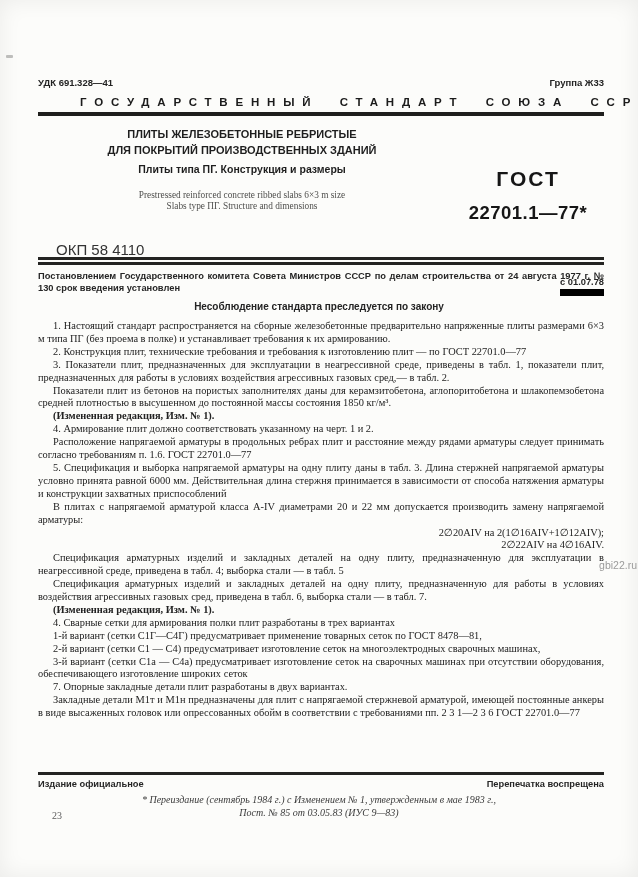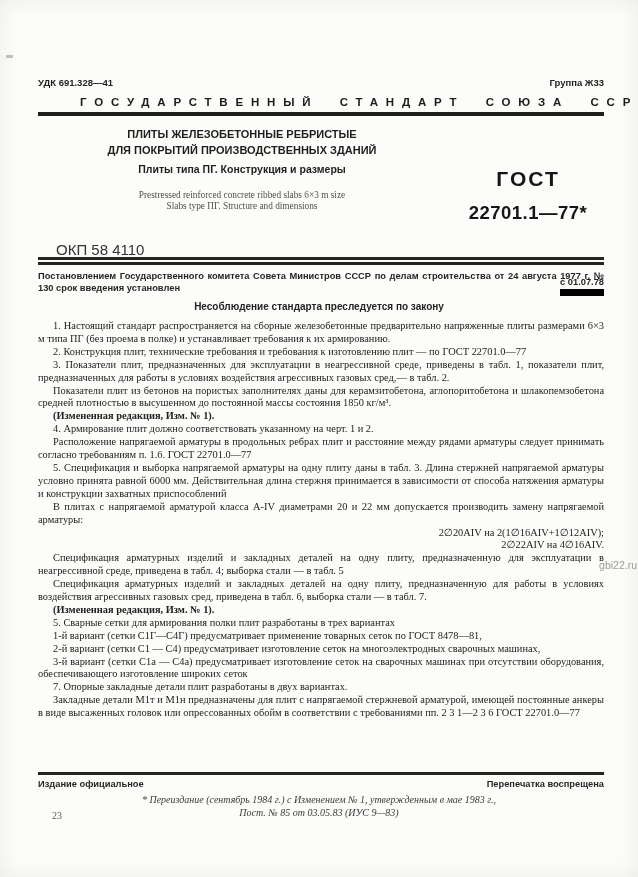--- a/index.html
+++ b/index.html
@@ -106,21 +106,21 @@
     <p class="para bold">(Измененная редакция, Изм. № 1).</p>
     <p class="para">4. Армирование плит должно соответствовать указанному на черт. 1 и 2.</p>
     <p class="para">Расположение напрягаемой арматуры в продольных ребрах плит и расстояние между рядами арматуры следует принимать согласно требованиям п. 1.6. ГОСТ 22701.0—77</p>
     <p class="para">5. Спецификация и выборка напрягаемой арматуры на одну плиту даны в табл. 3. Длина стержней напрягаемой арматуры условно принята равной 6000 мм. Действительная длина стержня принимается в зависимости от способа натяжения арматуры и конструкции захватных приспособлений</p>
     <p class="para">В плитах с напрягаемой арматурой класса A-IV диаметрами 20 и 22 мм допускается производить замену напрягаемой арматуры:</p>
     <p class="para formula">2∅20AIV на 2(1∅16AIV+1∅12AIV);</p>
     <p class="para formula">2∅22AIV на 4∅16AIV.</p>
     <p class="para">Спецификация арматурных изделий и закладных деталей на одну плиту, предназначенную для эксплуатации в неагрессивной среде, приведена в табл. 4; выборка стали — в табл. 5</p>
     <p class="para">Спецификация арматурных изделий и закладных деталей на одну плиту, предназначенную для работы в условиях воздействия агрессивных газовых сред, приведена в табл. 6, выборка стали — в табл. 7.</p>
     <p class="para bold">(Измененная редакция, Изм. № 1).</p>
-    <p class="para">5. Сварные сетки для армирования полки плит разработаны в трех вариантах</p>
+    <p class="para">4. Сварные сетки для армирования полки плит разработаны в трех вариантах</p>
     <p class="para">1-й вариант (сетки С1Г—С4Г) предусматривает применение товарных сеток по ГОСТ 8478—81,</p>
     <p class="para">2-й вариант (сетки С1 — С4) предусматривает изготовление сеток на многоэлектродных сварочных машинах,</p>
     <p class="para">3-й вариант (сетки С1а — С4а) предусматривает изготовление сеток на сварочных машинах при отсутствии оборудования, обеспечивающего изготовление широких сеток</p>
     <p class="para">7. Опорные закладные детали плит разработаны в двух вариантах.</p>
     <p class="para">Закладные детали М1т и М1н предназначены для плит с напрягаемой стержневой арматурой, имеющей постоянные анкеры в виде высаженных головок или опрессованных обойм в соответствии с требованиями пп. 2 3 1—2 3 6 ГОСТ 22701.0—77</p>
   </div>
 
   <div class="rule-foot"></div>
   <div class="foot-row">
     <span>Издание официальное</span>

